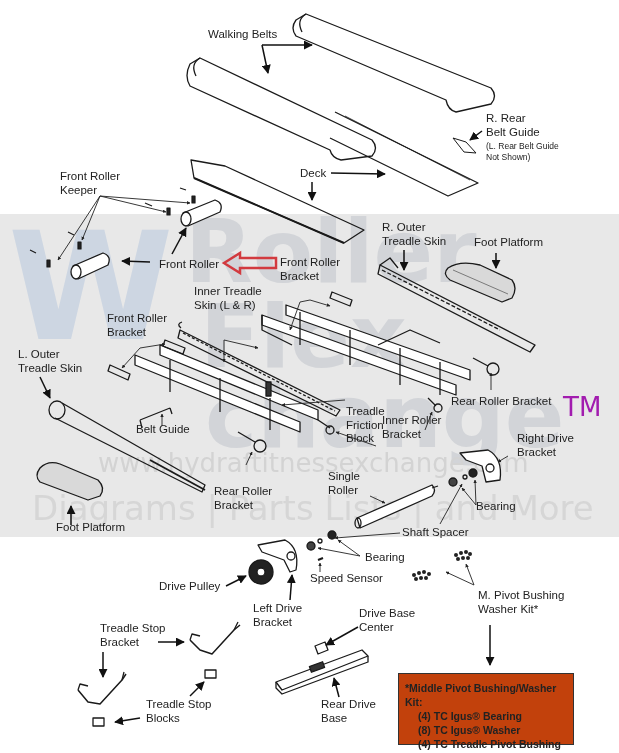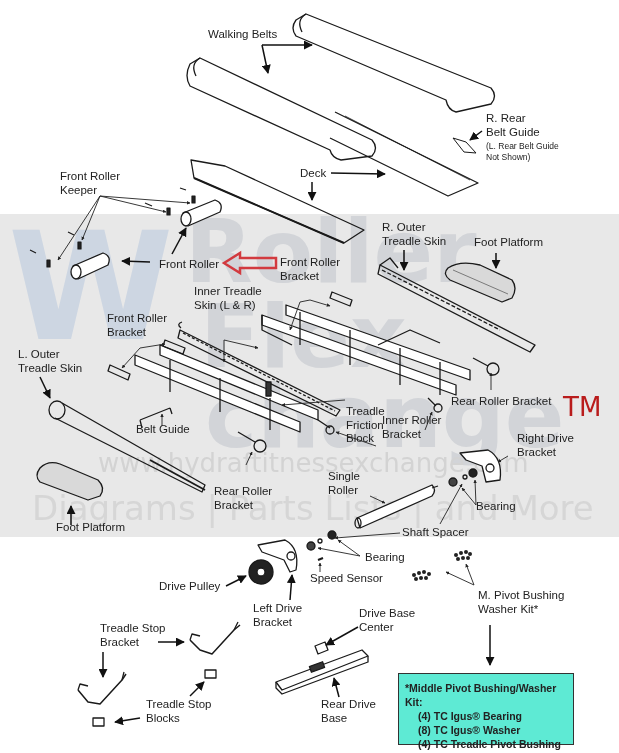--- a/index.html
+++ b/index.html
@@ -12,34 +12,34 @@
   }
   #band {
     position: absolute; left: 0; top: 214px; width: 619px; height: 323px;
     background: #e8e8e8;
   }
   .wm { position: absolute; color: #c9ccd3; font-family: "DejaVu Sans", sans-serif; white-space: nowrap; }
   .wm-h { font-size: 150px; font-weight: bold; color: #cdd6e2; }
   .wm-big { font-size: 88px; font-weight: bold; color: #d2d4d8; }
   .wm-url { font-size: 26px; color: #d3d3d3; }
   .wm-sub { font-size: 34px; color: #d6d6d6; }
-  .wm-tm { font-size: 26px; color: #b91c1c; }
+  .wm-tm { font-size: 26px; color: #a21caf; }
   svg#art { position: absolute; left: 0; top: 0; }
   .lbl {
     position: absolute;
     font-weight: normal;
     font-size: 11.5px;
     line-height: 13.5px;
     color: #222222;
     white-space: pre;
   }
   .lbl.small { font-size: 8.5px; line-height: 10.5px; }
   #kitbox {
     position: absolute; left: 398px; top: 673px; width: 176px; height: 72px;
-    border: 1.5px solid #333; background: #5eead4; box-sizing: border-box;
+    border: 1.5px solid #333; background: #c2410c; box-sizing: border-box;
     padding: 7px 0 0 6px;
     font-weight: bold; font-size: 10.5px; line-height: 14px; color: #222;
   }
   #kitbox .item { padding-left: 13px; white-space: nowrap; }
 </style>
 </head>
 <body>
 
 <div id="stage">
 

